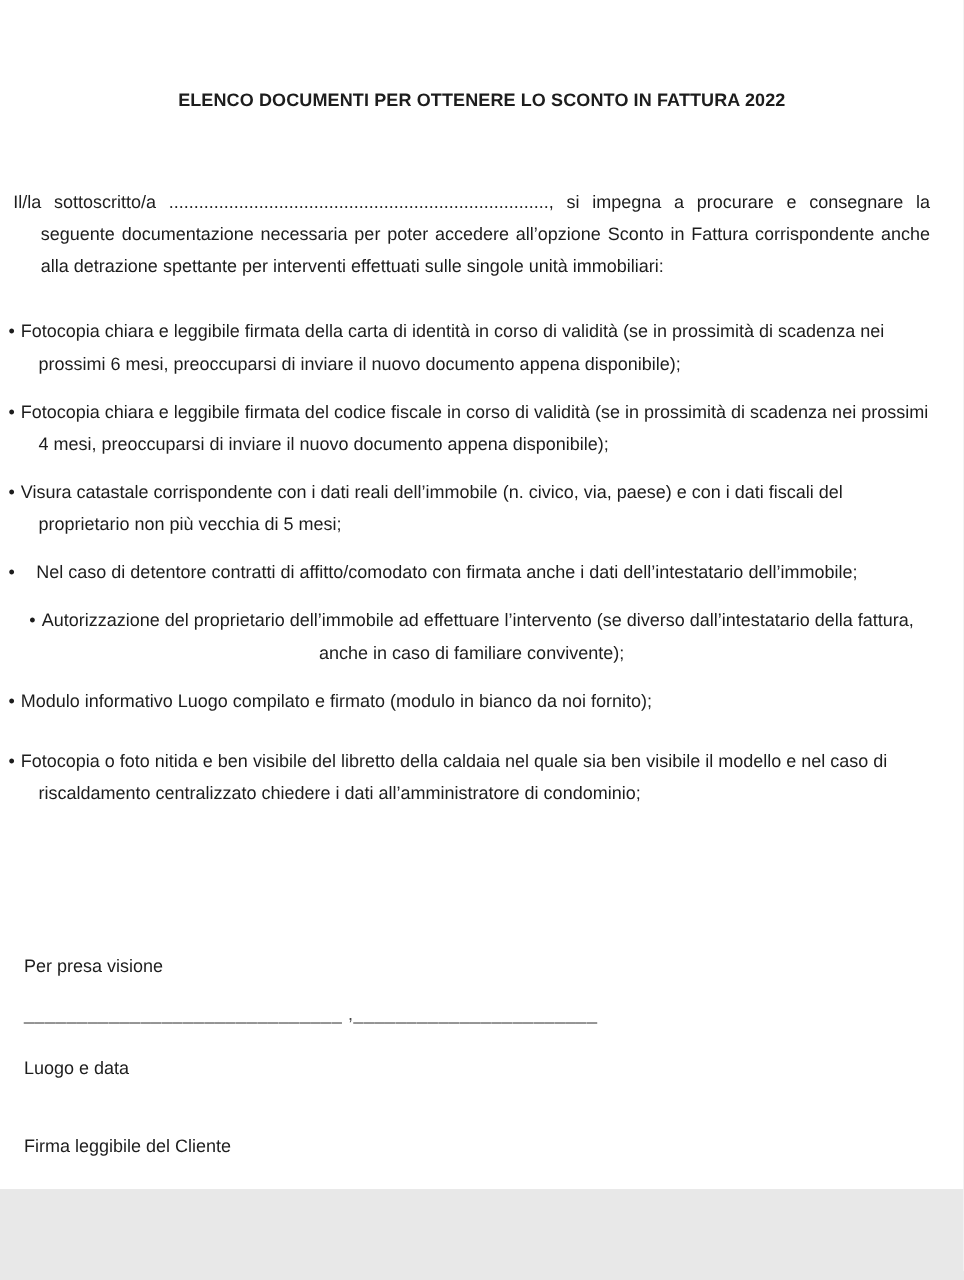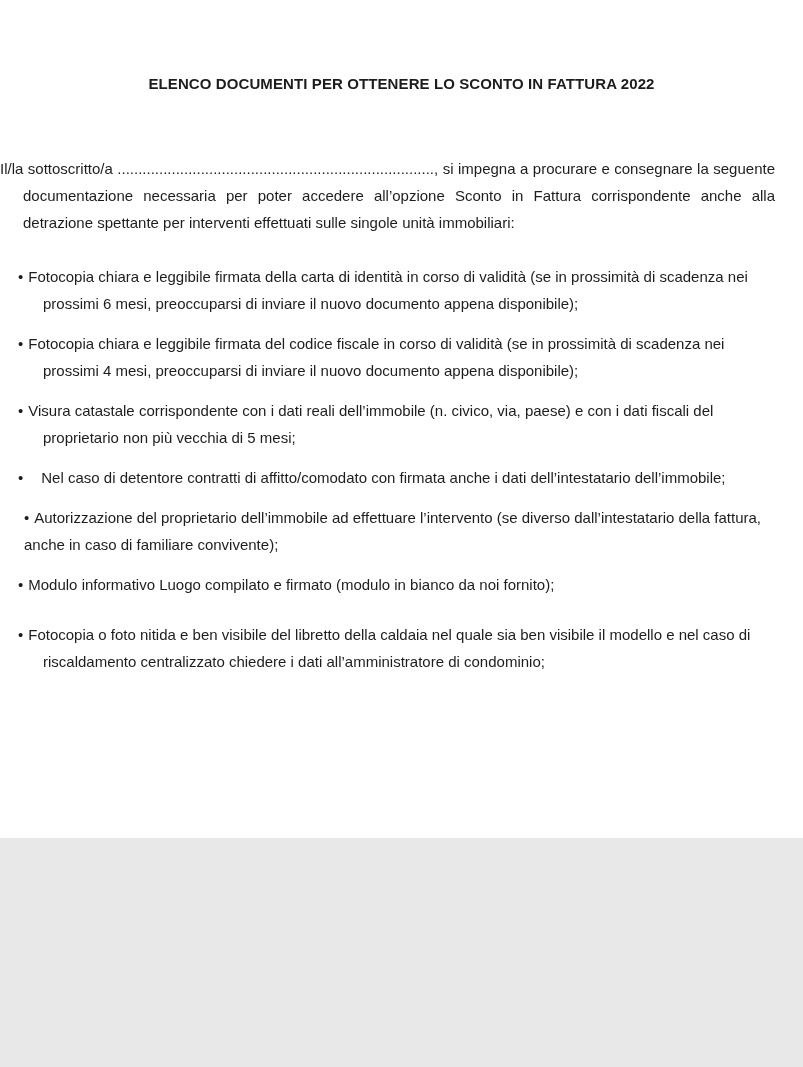--- a/index.html
+++ b/index.html
@@ -1,55 +1,56 @@
 <!DOCTYPE html>
 <html><head>
 <meta charset="utf-8">
 <style>
   html, body { margin: 0; padding: 0; background: #e8e8e8; }
   .page {
     position: relative;
     width: 803px;
-    height: 838px;
+    height: 991px;
     margin: 0 auto;
     background: #ffffff;
     overflow: hidden;
     box-sizing: border-box;
     font-family: "Liberation Sans", sans-serif;
     font-size: 15px;
     line-height: 27px;
     color: #1d1d1d;
   }
   .title {
     padding-top: 70px;
     text-align: center;
     font-weight: bold;
     font-size: 15px;
     letter-spacing: 0.1px;
   }
   .intro {
     margin: 58px 28px 0 0;
-    padding-left: 23px;
+    padding-left: 34px;
     text-indent: -23px;
     text-align: justify;
   }
   .bullets {
     margin-top: 27px;
     margin-right: 26px;
   }
   .bullet {
-    padding-left: 43px;
+    padding-left: 32px;
     text-indent: -25px;
     margin-bottom: 13px;
   }
   .bullet .marker { margin-right: 5px; }
   .bullet.gap .marker { margin-right: 18px; }
   .bullet.flush {
-    padding-left: 24px;
+    padding-left: 9px;
     text-indent: 0;
+    text-align: center;
   }
   .bullet.last { margin-top: 23px; }
   .footer {
     padding-left: 20px;
   }
   .presa-visione { margin-top: 117px; }
   .sig-line-1 { margin-top: 13px; color: #4a4a4a; letter-spacing: 0.5px; }
   .luogo-data { margin-top: 18px; }
   .firma-label { margin-top: 38px; }
   .sig-line-2 { margin-top: 16px; color: #4a4a4a; letter-spacing: 0.5px; }
@@ -66,14 +67,21 @@
   <div class="bullets">
     <div class="bullet"><span class="marker">•</span><span>Fotocopia chiara e leggibile firmata della carta di identità in corso di validità (se in prossimità di scadenza nei prossimi 6 mesi, preoccuparsi di inviare il nuovo documento appena disponibile);</span></div>
     <div class="bullet"><span class="marker">•</span><span>Fotocopia chiara e leggibile firmata del codice fiscale in corso di validità (se in prossimità di scadenza nei prossimi 4 mesi, preoccuparsi di inviare il nuovo documento appena disponibile);</span></div>
     <div class="bullet"><span class="marker">•</span><span>Visura catastale corrispondente con i dati reali dell’immobile (n. civico, via, paese) e con i dati fiscali del proprietario non più vecchia di 5 mesi;</span></div>
     <div class="bullet gap"><span class="marker">•</span><span>Nel caso di detentore contratti di affitto/comodato con firmata anche i dati dell’intestatario dell’immobile;</span></div>
     <div class="bullet flush"><span class="marker">•</span><span>Autorizzazione del proprietario dell’immobile ad effettuare l’intervento (se diverso dall’intestatario della fattura, anche in caso di familiare convivente);</span></div>
     <div class="bullet"><span class="marker">•</span><span>Modulo informativo Luogo compilato e firmato (modulo in bianco da noi fornito);</span></div>
     <div class="bullet last"><span class="marker">•</span><span>Fotocopia o foto nitida e ben visibile del libretto della caldaia nel quale sia ben visibile il modello e nel caso di riscaldamento centralizzato chiedere i dati all’amministratore di condominio;</span></div>
   </div>
 
+  <div class="footer">
+    <div class="presa-visione">Per presa visione</div>
+    <div class="sig-line-1">______________________________ ,_______________________</div>
+    <div class="luogo-data">Luogo e data</div>
+    <div class="firma-label">Firma leggibile del Cliente</div>
+    <div class="sig-line-2">_______________________________________________</div>
+  </div>
 
 </div>
 
 </body></html>

